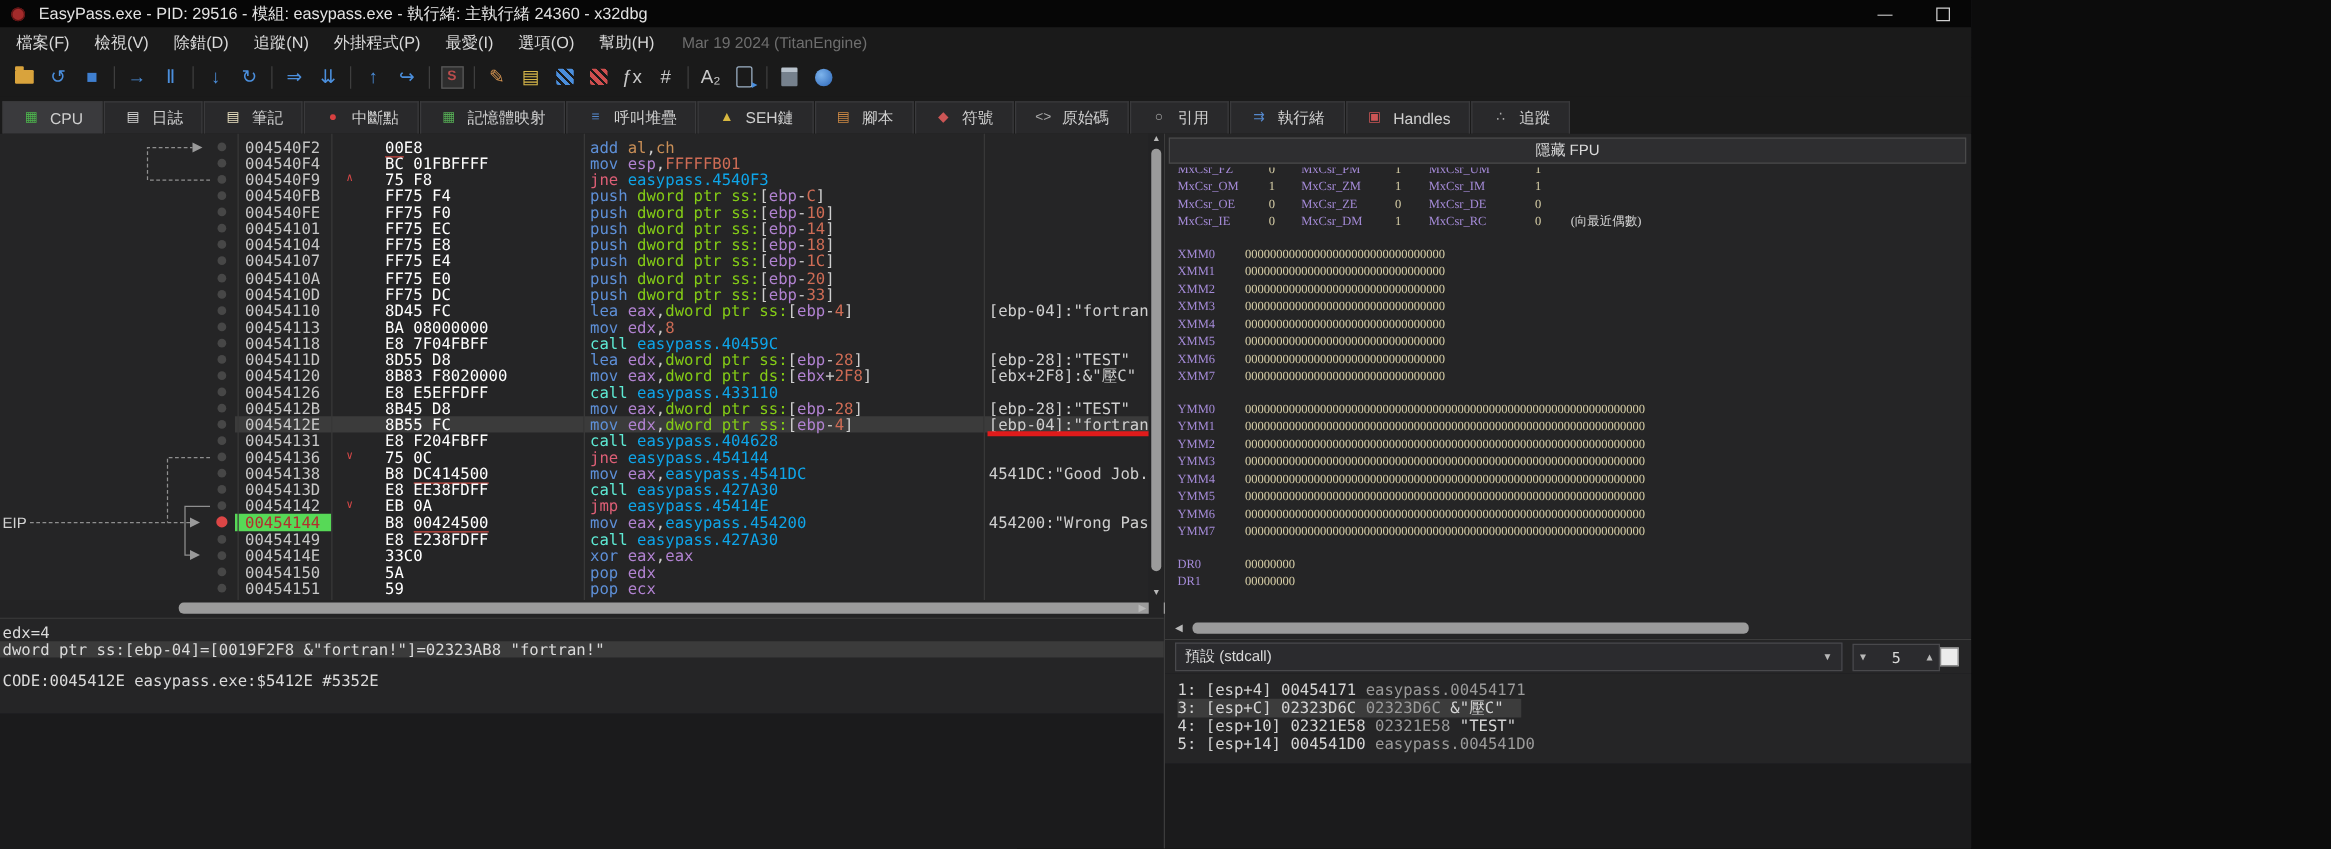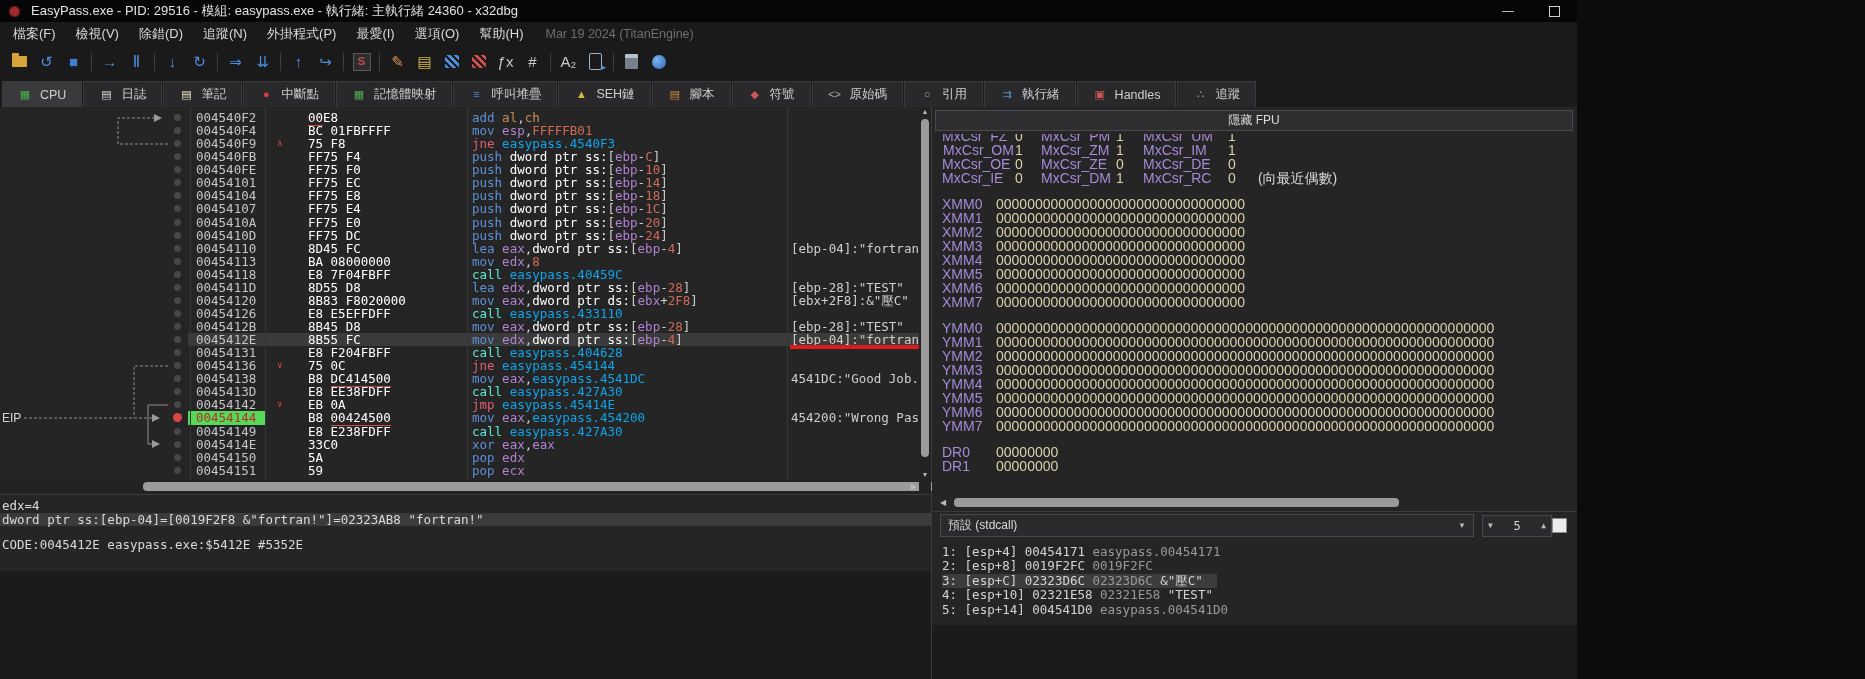--- a/index.html
+++ b/index.html
@@ -47,21 +47,21 @@
   .addr{padding-left:8px;color:#c6c6c6}
   .drow.eip .addr{background:#57d957;color:#b22f2f}
   .jm{color:#d84848;font-size:9px;padding-left:12px}
   .bytes{padding-left:8px;color:#ffffff}
   .bytes i{font-style:normal}
   .bytes i.ul{border-bottom:1px solid #cf4a42}
   .dis{padding-left:5px;color:#cfcfcf}
   .dis b{font-weight:normal}
   .dis i{font-style:normal}
   .k-m{color:#5e90d8}.k-j{color:#de5f76}.k-c{color:#5eead4}
-  .k-a{color:#0ea5e9}.k-p{color:#ffffff}.k-r{color:#b283d2}.k-r8{color:#c98f57}.k-h{color:#ce6c55}
+  .k-a{color:#0ea5e9}.k-p{color:#84cc16}.k-r{color:#b283d2}.k-r8{color:#c98f57}.k-h{color:#ce6c55}
   .cmt{padding-left:4px;color:#cfcfcf;position:relative}
   .redbar{position:absolute;left:3px;top:12px;height:4px;width:148px;background:#e01b1b}
   .eip-label{position:absolute;left:2px;top:304px;font-size:12px;color:#d2d2d2}
   .gutter-svg{position:absolute;left:0;top:4px;pointer-events:none}
   .vscroll{position:absolute;right:0;top:0;bottom:14px;width:12px;background:#232324;display:flex;flex-direction:column;align-items:center}
   .vs-arrow{color:#b8b8b8;font-size:7px;line-height:10px;height:10px}
   .vs-thumb{width:8px;height:338px;background:#9b9b9b;border-radius:4px;margin:2px 0}
   .vs-fill{flex:1}
   .hscroll{position:absolute;left:0;right:12px;bottom:0;height:14px;background:#232324}
   .hs-thumb{position:absolute;left:143px;width:1033px;top:2px;height:9px;background:#9b9b9b;border-radius:4px}
@@ -69,21 +69,21 @@
   .corner{position:absolute;right:0;bottom:0;width:12px;height:14px;background:#232324}
   .info{height:72px;background:#252526;font-family:"DejaVu Sans Mono",monospace;font-size:12.5px;padding-top:4px;color:#dadada}
   .info .l{height:13.5px;line-height:13.5px;padding-left:2px;white-space:pre}
   .info .l.hl{background:#3b3b3b}
   .info .gap{height:12px}
   .left-void{flex:1;background:#1b1b1c}
   
   .right-col{flex:1;display:flex;flex-direction:column;border-left:1px solid #3c3c3c}
   .regs{height:404px;background:#252526;position:relative}
   .regs-header{height:19px;margin:3px 4px 0 3px;border:1px solid #4a4a4a;background:#2e2e30;display:flex;align-items:center;justify-content:center;font-size:12px;color:#dadada;white-space:pre}
-  .regs-body{padding:3px 0 0 10px;font-family:Liberation Sans, sans-serif;font-size:14px;color:#d8d8d8}
+  .regs-body{padding:3px 0 0 10px;font-family:Liberation Serif, serif;font-size:10px;color:#d8d8d8}
   .regline{height:14px;line-height:14px;white-space:pre}
   .regline.partial{height:9px;overflow:hidden}
   .regline.partial>div{margin-top:-5px}
   .rspace{height:12px}
   .rname{color:#a58bd8}
   .rval{color:#d9d0a8}
   .rnote{color:#d8d8d8}
   .mxc{display:inline-block}
   .xname{display:inline-block;width:54px;color:#a58bd8}
   .regs-hscroll{position:absolute;left:8px;right:6px;bottom:2px;height:12px}
@@ -214,21 +214,21 @@
         <div class="rows" id="disasm-rows">
             <div class="drow"><span class="gut"><i class="dot"></i></span><span class="addr c">004540F2</span><span class="jm c"></span><span class="bytes c"><i class="ul">00</i><i>E8</i></span><span class="dis c"><b class="k-m">add</b> <i class="k-r8">al</i>,<i class="k-r8">ch</i></span><span class="cmt c"></span></div>
             <div class="drow"><span class="gut"><i class="dot"></i></span><span class="addr c">004540F4</span><span class="jm c"></span><span class="bytes c"><i>BC 01FBFFFF</i></span><span class="dis c"><b class="k-m">mov</b> <i class="k-r">esp</i>,<i class="k-h">FFFFFB01</i></span><span class="cmt c"></span></div>
             <div class="drow"><span class="gut"><i class="dot"></i></span><span class="addr c">004540F9</span><span class="jm c">∧</span><span class="bytes c"><i>75 F8</i></span><span class="dis c"><b class="k-j">jne</b> <i class="k-a">easypass.4540F3</i></span><span class="cmt c"></span></div>
             <div class="drow"><span class="gut"><i class="dot"></i></span><span class="addr c">004540FB</span><span class="jm c"></span><span class="bytes c"><i>FF75 F4</i></span><span class="dis c"><b class="k-m">push</b> <i class="k-p">dword ptr</i> <i class="k-p">ss:</i>[<i class="k-r">ebp</i>-<i class="k-h">C</i>]</span><span class="cmt c"></span></div>
             <div class="drow"><span class="gut"><i class="dot"></i></span><span class="addr c">004540FE</span><span class="jm c"></span><span class="bytes c"><i>FF75 F0</i></span><span class="dis c"><b class="k-m">push</b> <i class="k-p">dword ptr</i> <i class="k-p">ss:</i>[<i class="k-r">ebp</i>-<i class="k-h">10</i>]</span><span class="cmt c"></span></div>
             <div class="drow"><span class="gut"><i class="dot"></i></span><span class="addr c">00454101</span><span class="jm c"></span><span class="bytes c"><i>FF75 EC</i></span><span class="dis c"><b class="k-m">push</b> <i class="k-p">dword ptr</i> <i class="k-p">ss:</i>[<i class="k-r">ebp</i>-<i class="k-h">14</i>]</span><span class="cmt c"></span></div>
             <div class="drow"><span class="gut"><i class="dot"></i></span><span class="addr c">00454104</span><span class="jm c"></span><span class="bytes c"><i>FF75 E8</i></span><span class="dis c"><b class="k-m">push</b> <i class="k-p">dword ptr</i> <i class="k-p">ss:</i>[<i class="k-r">ebp</i>-<i class="k-h">18</i>]</span><span class="cmt c"></span></div>
             <div class="drow"><span class="gut"><i class="dot"></i></span><span class="addr c">00454107</span><span class="jm c"></span><span class="bytes c"><i>FF75 E4</i></span><span class="dis c"><b class="k-m">push</b> <i class="k-p">dword ptr</i> <i class="k-p">ss:</i>[<i class="k-r">ebp</i>-<i class="k-h">1C</i>]</span><span class="cmt c"></span></div>
             <div class="drow"><span class="gut"><i class="dot"></i></span><span class="addr c">0045410A</span><span class="jm c"></span><span class="bytes c"><i>FF75 E0</i></span><span class="dis c"><b class="k-m">push</b> <i class="k-p">dword ptr</i> <i class="k-p">ss:</i>[<i class="k-r">ebp</i>-<i class="k-h">20</i>]</span><span class="cmt c"></span></div>
-            <div class="drow"><span class="gut"><i class="dot"></i></span><span class="addr c">0045410D</span><span class="jm c"></span><span class="bytes c"><i>FF75 DC</i></span><span class="dis c"><b class="k-m">push</b> <i class="k-p">dword ptr</i> <i class="k-p">ss:</i>[<i class="k-r">ebp</i>-<i class="k-h">24</i>]</span><span class="cmt c"></span></div>
+            <div class="drow"><span class="gut"><i class="dot"></i></span><span class="addr c">0045410D</span><span class="jm c"></span><span class="bytes c"><i>FF75 DC</i></span><span class="dis c"><b class="k-m">push</b> <i class="k-p">dword ptr</i> <i class="k-p">ss:</i>[<i class="k-r">ebp</i>-<i class="k-h">33</i>]</span><span class="cmt c"></span></div>
             <div class="drow"><span class="gut"><i class="dot"></i></span><span class="addr c">00454110</span><span class="jm c"></span><span class="bytes c"><i>8D45 FC</i></span><span class="dis c"><b class="k-m">lea</b> <i class="k-r">eax</i>,<i class="k-p">dword ptr</i> <i class="k-p">ss:</i>[<i class="k-r">ebp</i>-<i class="k-h">4</i>]</span><span class="cmt c">[ebp-04]:"fortran!"</span></div>
             <div class="drow"><span class="gut"><i class="dot"></i></span><span class="addr c">00454113</span><span class="jm c"></span><span class="bytes c"><i>BA 08000000</i></span><span class="dis c"><b class="k-m">mov</b> <i class="k-r">edx</i>,<i class="k-h">8</i></span><span class="cmt c"></span></div>
             <div class="drow"><span class="gut"><i class="dot"></i></span><span class="addr c">00454118</span><span class="jm c"></span><span class="bytes c"><i>E8 7F04FBFF</i></span><span class="dis c"><b class="k-c">call</b> <i class="k-a">easypass.40459C</i></span><span class="cmt c"></span></div>
             <div class="drow"><span class="gut"><i class="dot"></i></span><span class="addr c">0045411D</span><span class="jm c"></span><span class="bytes c"><i>8D55 D8</i></span><span class="dis c"><b class="k-m">lea</b> <i class="k-r">edx</i>,<i class="k-p">dword ptr</i> <i class="k-p">ss:</i>[<i class="k-r">ebp</i>-<i class="k-h">28</i>]</span><span class="cmt c">[ebp-28]:"TEST"</span></div>
             <div class="drow"><span class="gut"><i class="dot"></i></span><span class="addr c">00454120</span><span class="jm c"></span><span class="bytes c"><i>8B83 F8020000</i></span><span class="dis c"><b class="k-m">mov</b> <i class="k-r">eax</i>,<i class="k-p">dword ptr</i> <i class="k-p">ds:</i>[<i class="k-r">ebx</i>+<i class="k-h">2F8</i>]</span><span class="cmt c">[ebx+2F8]:&amp;"壓C"</span></div>
             <div class="drow"><span class="gut"><i class="dot"></i></span><span class="addr c">00454126</span><span class="jm c"></span><span class="bytes c"><i>E8 E5EFFDFF</i></span><span class="dis c"><b class="k-c">call</b> <i class="k-a">easypass.433110</i></span><span class="cmt c"></span></div>
             <div class="drow"><span class="gut"><i class="dot"></i></span><span class="addr c">0045412B</span><span class="jm c"></span><span class="bytes c"><i>8B45 D8</i></span><span class="dis c"><b class="k-m">mov</b> <i class="k-r">eax</i>,<i class="k-p">dword ptr</i> <i class="k-p">ss:</i>[<i class="k-r">ebp</i>-<i class="k-h">28</i>]</span><span class="cmt c">[ebp-28]:"TEST"</span></div>
             <div class="drow sel"><span class="gut"><i class="dot"></i></span><span class="addr c">0045412E</span><span class="jm c"></span><span class="bytes c"><i>8B55 FC</i></span><span class="dis c"><b class="k-m">mov</b> <i class="k-r">edx</i>,<i class="k-p">dword ptr</i> <i class="k-p">ss:</i>[<i class="k-r">ebp</i>-<i class="k-h">4</i>]</span><span class="cmt c">[ebp-04]:"fortran!"<span class="redbar"></span></span></div>
             <div class="drow"><span class="gut"><i class="dot"></i></span><span class="addr c">00454131</span><span class="jm c"></span><span class="bytes c"><i>E8 F204FBFF</i></span><span class="dis c"><b class="k-c">call</b> <i class="k-a">easypass.404628</i></span><span class="cmt c"></span></div>
             <div class="drow"><span class="gut"><i class="dot"></i></span><span class="addr c">00454136</span><span class="jm c">∨</span><span class="bytes c"><i>75 0C</i></span><span class="dis c"><b class="k-j">jne</b> <i class="k-a">easypass.454144</i></span><span class="cmt c"></span></div>
@@ -267,21 +267,21 @@
       </div>
 
       <div class="left-void"></div>
     </div>
 
     <div class="right-col">
       <div class="regs">
         <div class="regs-header">隱藏 FPU</div>
         <div class="regs-body" id="regs-body">
             <div class="regline partial"><div><span class="rname mxc" style="width: 73px;">MxCsr_FZ</span><span class="rval mxc" style="width: 26px;">0</span><span class="rname mxc" style="width: 75px;">MxCsr_PM</span><span class="rval mxc" style="width: 27px;">1</span><span class="rname mxc" style="width: 85px;">MxCsr_UM</span><span class="rval mxc" style="width: 26px;">1</span></div></div>
-            <div class="regline"><span class="rname mxc" style="width: 73px; text-align: center;">MxCsr_OM</span><span class="rval mxc" style="width: 26px;">1</span><span class="rname mxc" style="width: 75px;">MxCsr_ZM</span><span class="rval mxc" style="width: 27px;">1</span><span class="rname mxc" style="width: 85px;">MxCsr_IM</span><span class="rval mxc" style="width: 26px;">1</span></div>
+            <div class="regline"><span class="rname mxc" style="width: 73px;">MxCsr_OM</span><span class="rval mxc" style="width: 26px;">1</span><span class="rname mxc" style="width: 75px;">MxCsr_ZM</span><span class="rval mxc" style="width: 27px;">1</span><span class="rname mxc" style="width: 85px;">MxCsr_IM</span><span class="rval mxc" style="width: 26px;">1</span></div>
             <div class="regline"><span class="rname mxc" style="width: 73px;">MxCsr_OE</span><span class="rval mxc" style="width: 26px;">0</span><span class="rname mxc" style="width: 75px;">MxCsr_ZE</span><span class="rval mxc" style="width: 27px;">0</span><span class="rname mxc" style="width: 85px;">MxCsr_DE</span><span class="rval mxc" style="width: 26px;">0</span></div>
             <div class="regline"><span class="rname mxc" style="width: 73px;">MxCsr_IE</span><span class="rval mxc" style="width: 26px;">0</span><span class="rname mxc" style="width: 75px;">MxCsr_DM</span><span class="rval mxc" style="width: 27px;">1</span><span class="rname mxc" style="width: 85px;">MxCsr_RC</span><span class="rval mxc" style="width: 26px;">0</span><span class="rnote"> (向最近偶數)</span></div>
             <div class="rspace"></div>
             <div class="regline"><span class="xname">XMM0</span><span class="rval">00000000000000000000000000000000</span></div>
             <div class="regline"><span class="xname">XMM1</span><span class="rval">00000000000000000000000000000000</span></div>
             <div class="regline"><span class="xname">XMM2</span><span class="rval">00000000000000000000000000000000</span></div>
             <div class="regline"><span class="xname">XMM3</span><span class="rval">00000000000000000000000000000000</span></div>
             <div class="regline"><span class="xname">XMM4</span><span class="rval">00000000000000000000000000000000</span></div>
             <div class="regline"><span class="xname">XMM5</span><span class="rval">00000000000000000000000000000000</span></div>
             <div class="regline"><span class="xname">XMM6</span><span class="rval">00000000000000000000000000000000</span></div>
@@ -313,21 +313,20 @@
         <span class="spin">
           <span class="sarr">▼</span>
           <span>5</span>
           <span class="sarr">▲</span>
         </span>
         <span class="chk"></span>
       </div>
 
       <div class="argspanel" id="args-panel">
           <div class="argrow"><span class="inner"><span>1: [esp+4] 00454171 </span><span class="dim">easypass.00454171</span></span></div>
-          <div class="argrow"><span class="inner"><span>2: [esp+8] 0019F2FC </span><span class="dim">0019F2FC</span></span></div>
           <div class="argrow hl"><span class="inner"><span>3: [esp+C] 02323D6C </span><span class="dim">02323D6C</span><span> &amp;"壓C"</span></span></div>
           <div class="argrow"><span class="inner"><span>4: [esp+10] 02321E58 </span><span class="dim">02321E58</span><span> "TEST"</span></span></div>
           <div class="argrow"><span class="inner"><span>5: [esp+14] 004541D0 </span><span class="dim">easypass.004541D0</span></span></div>
         </div>
       <div class="right-void"></div>
     </div>
   </div>
 </div>
 
 </body></html>

